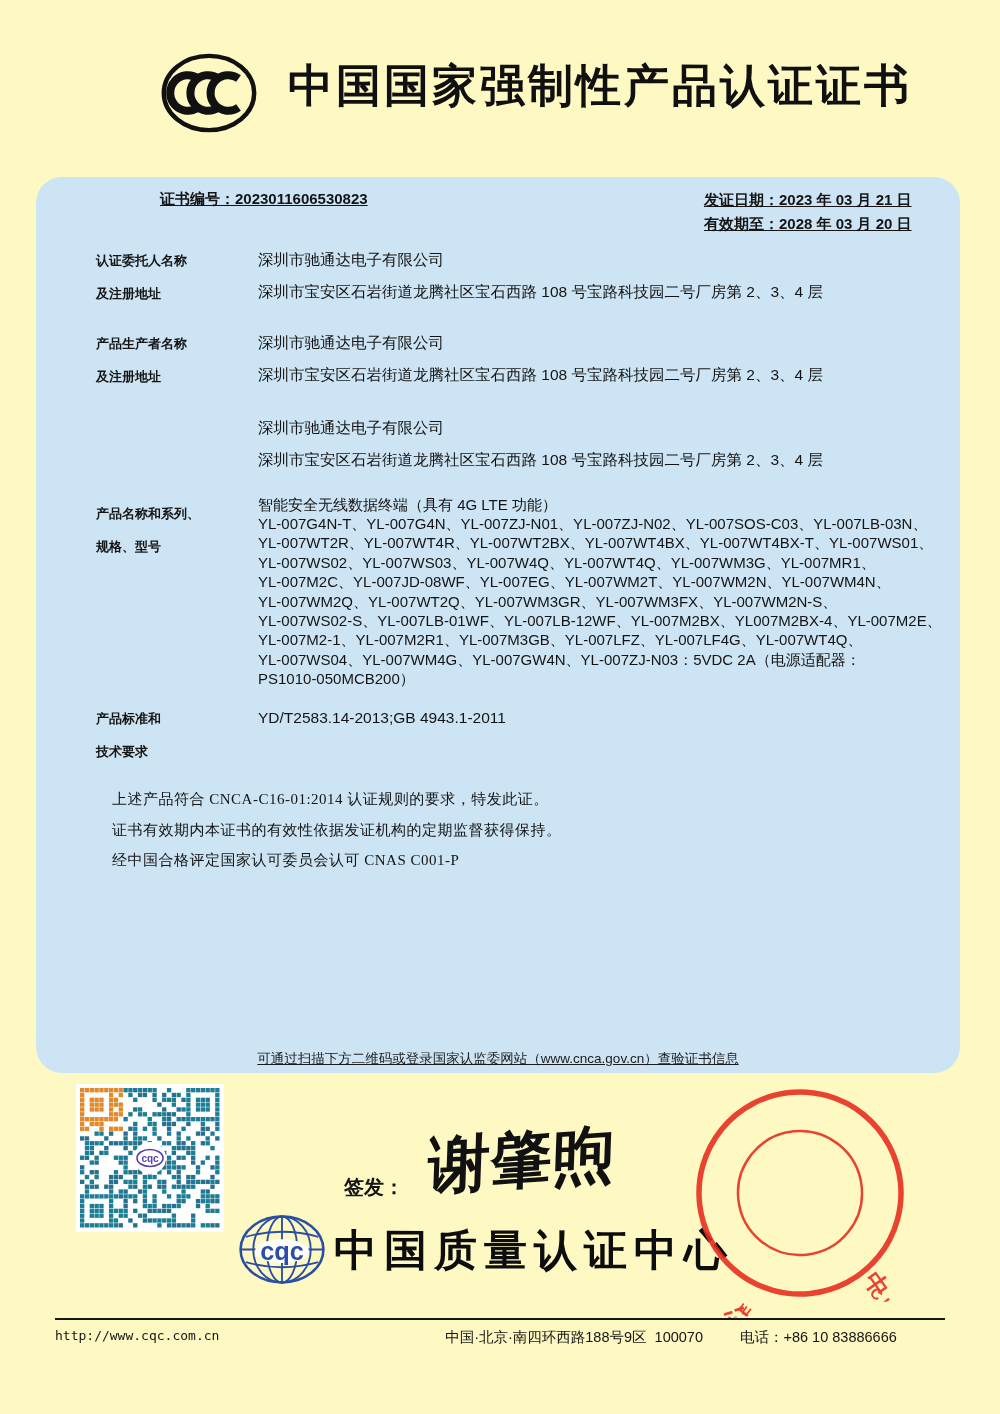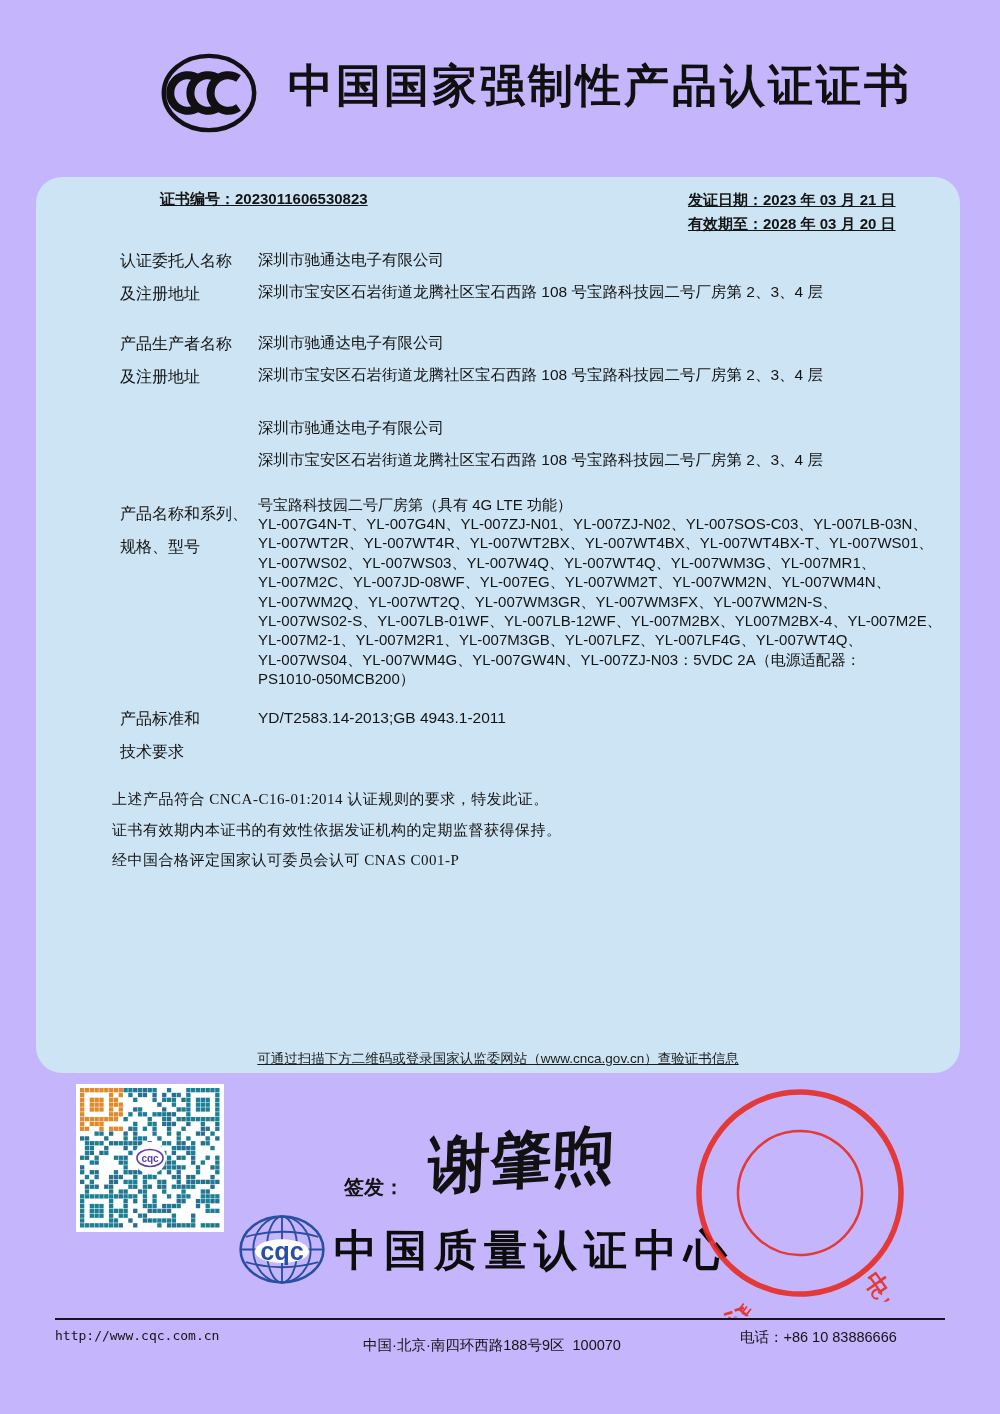--- a/index.html
+++ b/index.html
@@ -1,42 +1,42 @@
 <!DOCTYPE html>
 <html><head>
 <meta charset="utf-8">
 <style>
   html,body{margin:0;padding:0;background:#e6f1fa;}
-  .page{position:relative;width:1000px;height:1414px;background:#c4b5fd;
+  .page{position:relative;width:1000px;height:1414px;background:#fef9c3;
         font-family:"Liberation Sans","DejaVu Sans",sans-serif;color:#141414;overflow:hidden;}
   .abs{position:absolute;}
   .panel{left:36px;top:177px;width:924px;height:896px;background:#cde4f4;border-radius:26px;}
   .title{left:288px;top:56px;font-size:45px;font-weight:800;letter-spacing:3px;color:#101010;}
   .meta{font-size:15px;font-weight:700;text-decoration:underline;}
   .meta-num{left:160px;top:190px;}
-  .meta-dates{left:688px;top:188px;line-height:24px;text-align:left;}
-  .flabel{left:120px;width:160px;font-size:16px;font-weight:400;line-height:33px;}
+  .meta-dates{left:704px;top:188px;line-height:24px;text-align:left;}
+  .flabel{left:96px;width:160px;font-size:13px;font-weight:700;line-height:33px;}
   .fvalue{left:258px;width:690px;font-size:15.5px;line-height:32px;}
   .value-multi{white-space:pre-line;line-height:19.4px;font-size:15px;}
   .stdval{font-size:15.5px;}
   .compliance{left:112px;top:784px;width:780px;font-size:15px;line-height:30.5px;
               font-family:"Liberation Serif","DejaVu Serif",serif;letter-spacing:0.5px;white-space:pre-line;}
   .qr-note{left:36px;top:1050px;width:924px;text-align:center;font-size:13.5px;color:#1b1b1b;text-decoration:underline;}
   .qr{left:76px;top:1084px;width:140px;height:140px;background:#ffffff;padding:4px;}
   .sign-label{left:344px;top:1174px;font-size:20px;font-weight:700;font-family:Liberation Serif, serif;}
   .signature{left:428px;top:1118px;font-size:62px;font-weight:700;
              font-family:"Liberation Serif","DejaVu Serif",serif;
              transform:rotate(-4deg) skewX(-6deg);color:#111;}
   .cqc-logo{left:238px;top:1214px;}
   .cqc-name{left:334px;top:1222px;font-size:43px;font-weight:700;letter-spacing:7px;color:#0d0d0d;}
   .stamp{left:688px;top:1076px;transform:rotate(-6deg);opacity:0.88;}
   .footer-rule{left:55px;top:1318px;width:890px;border-top:2.5px solid #161616;}
   .footer{top:1328px;font-size:14.5px;}
   .footer-url{left:55px;font-family:"DejaVu Sans Mono","Liberation Mono",monospace;font-size:13px;}
-  .footer-address{left:292px;width:400px;text-align:center;white-space:pre;margin-top:8px;}
+  .footer-address{left:303px;width:400px;text-align:right;white-space:pre;}
   .footer-phone{left:740px;width:205px;text-align:left;}
   svg{display:block;}
 </style>
 </head>
 <body>
 
 <div class="page">
 
   <svg class="abs" style="left:150px;top:47px;" width="118" height="92" viewBox="0 0 146 114">
     <ellipse cx="73" cy="57" rx="56" ry="46" fill="none" stroke="#111" stroke-width="5.5"></ellipse>
@@ -70,21 +70,21 @@
   <div class="abs fvalue" style="top:327px;">深圳市驰通达电子有限公司</div>
   <div class="abs fvalue" style="top:359px;">深圳市宝安区石岩街道龙腾社区宝石西路 108 号宝路科技园二号厂房第 2、3、4 层</div>
 
   <div class="abs fvalue" style="top:412px;">深圳市驰通达电子有限公司</div>
   <div class="abs fvalue" style="top:444px;">深圳市宝安区石岩街道龙腾社区宝石西路 108 号宝路科技园二号厂房第 2、3、4 层</div>
 
   <div class="abs flabel" style="top:497px;">
     <div>产品名称和系列、</div>
     <div>规格、型号</div>
   </div>
-  <div class="abs fvalue" style="top:495px;line-height:19.4px;font-size:15px;">号宝路科技园二号厂房第（具有 4G LTE 功能）</div>
+  <div class="abs fvalue" style="top:495px;line-height:19.4px;font-size:15px;">智能安全无线数据终端（具有 4G LTE 功能）</div>
   <div class="abs fvalue value-multi" style="top:514px;">YL-007G4N-T、YL-007G4N、YL-007ZJ-N01、YL-007ZJ-N02、YL-007SOS-C03、YL-007LB-03N、
 YL-007WT2R、YL-007WT4R、YL-007WT2BX、YL-007WT4BX、YL-007WT4BX-T、YL-007WS01、
 YL-007WS02、YL-007WS03、YL-007W4Q、YL-007WT4Q、YL-007WM3G、YL-007MR1、
 YL-007M2C、YL-007JD-08WF、YL-007EG、YL-007WM2T、YL-007WM2N、YL-007WM4N、
 YL-007WM2Q、YL-007WT2Q、YL-007WM3GR、YL-007WM3FX、YL-007WM2N-S、
 YL-007WS02-S、YL-007LB-01WF、YL-007LB-12WF、YL-007M2BX、YL007M2BX-4、YL-007M2E、
 YL-007M2-1、YL-007M2R1、YL-007M3GB、YL-007LFZ、YL-007LF4G、YL-007WT4Q、
 YL-007WS04、YL-007WM4G、YL-007GW4N、YL-007ZJ-N03：5VDC 2A（电源适配器：
 PS1010-050MCB200）</div>
 

